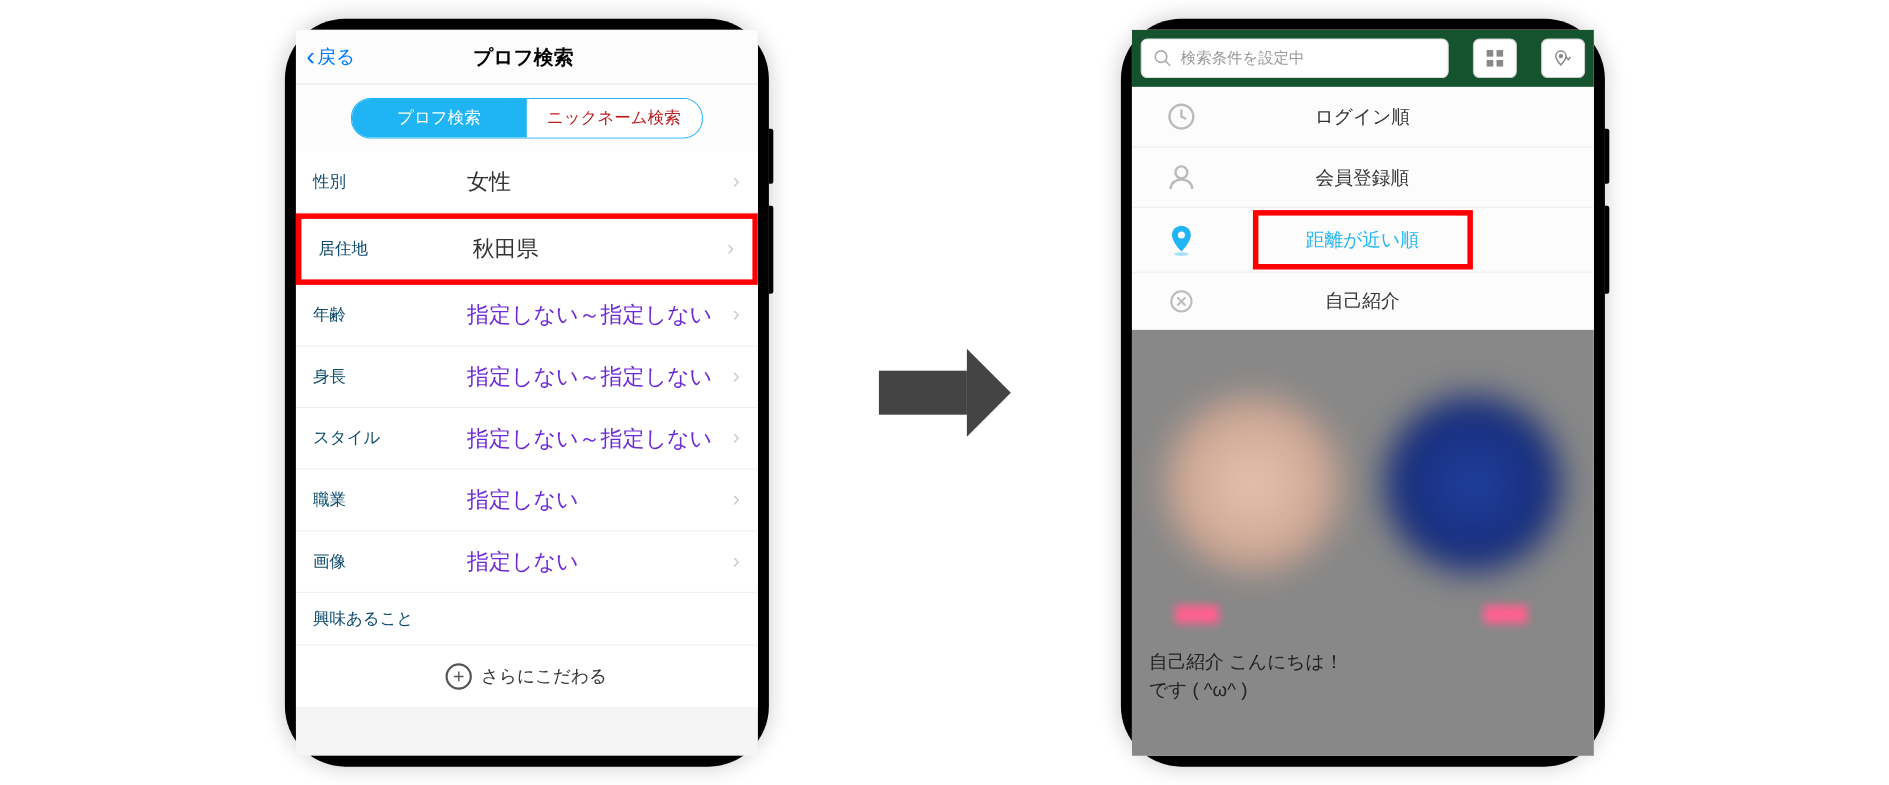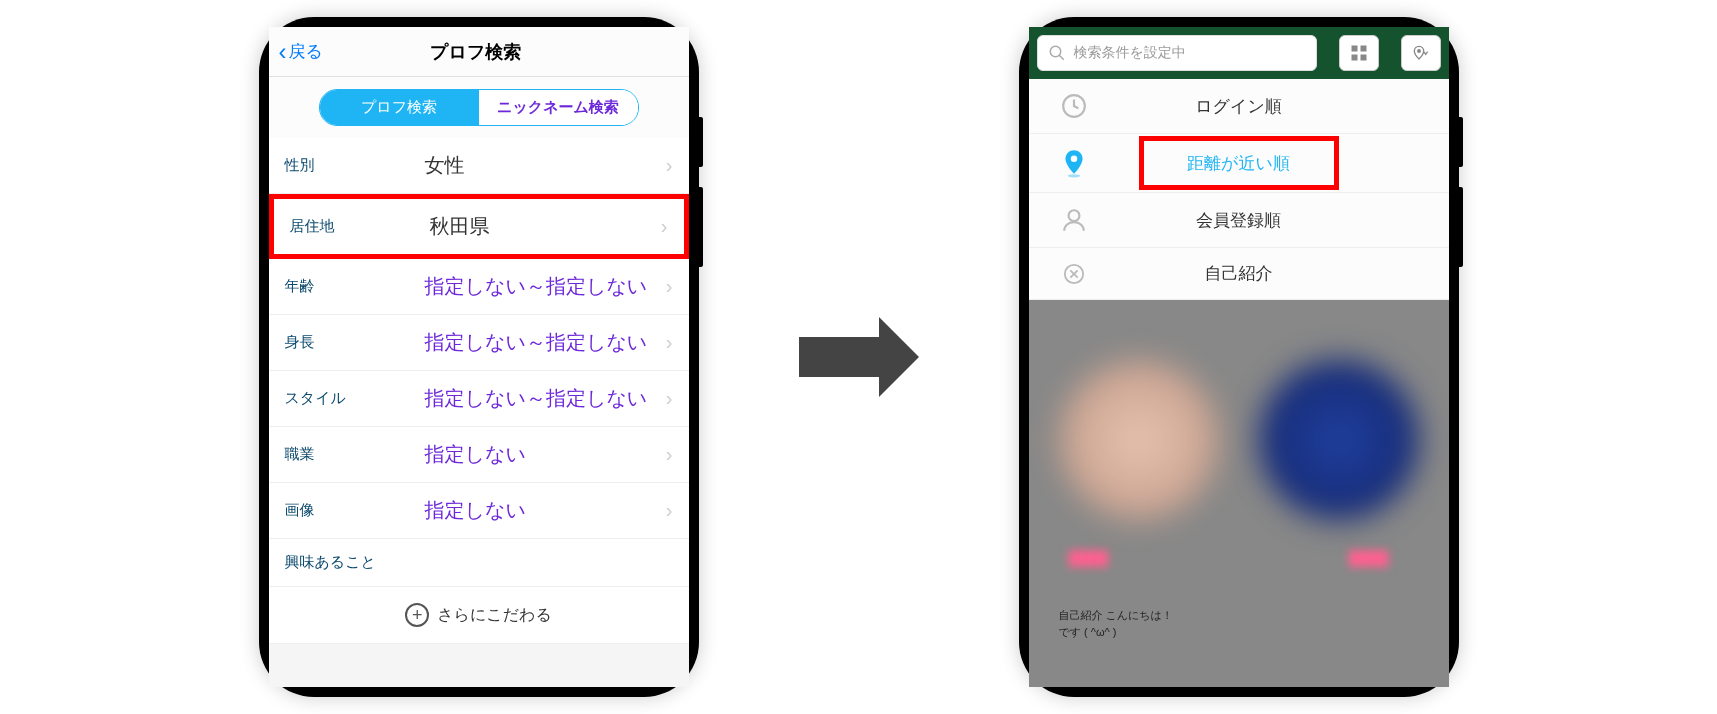--- a/index.html
+++ b/index.html
@@ -91,22 +91,21 @@
       text-align: center;
       padding: 8px 0;
       font-size: 15px;
     }
     .segment-active {
       background: #1fb5f5;
       color: #fff;
     }
     .segment-inactive {
       background: #fff;
-      color: #6d28d9;
-      font-weight: bold;
+      color: #b91c1c;
     }
     .list-container {
       background: #fff;
     }
     .list-row {
       display: flex;
       align-items: center;
       padding: 14px 16px;
       border-bottom: 1px solid #eee;
       min-height: 48px;
@@ -262,23 +261,23 @@
     .blur-2 {
       top: 60px;
       right: 30px;
       width: 160px;
       height: 160px;
       background: radial-gradient(circle, #2040a0, #102060);
     }
     .blur-text-area {
       position: absolute;
       bottom: 60px;
-      left: 30px;
+      left: 16px;
       color: #222;
-      font-size: 11px;
+      font-size: 17px;
       line-height: 1.5;
       filter: blur(0.5px);
     }
     .blur-name-1 {
       position: absolute;
       top: 250px;
       left: 40px;
       color: #ff6090;
       font-size: 14px;
       filter: blur(4px);
@@ -398,40 +397,40 @@
         <div class="sort-icon-wrap">
           <svg width="26" height="26" viewBox="0 0 24 24" fill="none" stroke="#bbb" stroke-width="2">
             <circle cx="12" cy="12" r="10"></circle>
               <path d="M12 6v6l4 2"></path>
           </svg>
         </div>
         <div class="sort-label">ログイン順</div>
       </div>
       <div class="sort-option">
         <div class="sort-icon-wrap">
+          <svg width="26" height="26" viewBox="0 0 24 24" fill="none" stroke="#bbb" stroke-width="2">
+            <circle cx="12" cy="8" r="5"></circle>
+              <path d="M3 22c0-5 4-8 9-8s9 3 9 8"></path>
+          </svg>
+        </div>
+        <div class="sort-label">会員登録順</div>
+      </div>
+      <div class="sort-option">
+        <div class="sort-icon-wrap">
           <svg width="26" height="30" viewBox="0 0 24 28">
             <path d="M12 2C8 2 4 5 4 10c0 6 8 14 8 14s8-8 8-14c0-5-4-8-8-8z" fill="#1fb5f5"></path>
             <circle cx="12" cy="10" r="3" fill="#fff"></circle>
             <ellipse cx="12" cy="26" rx="6" ry="1.5" fill="#1fb5f5" opacity="0.4"></ellipse>
           </svg>
         </div>
         <div class="sort-label active">距離が近い順</div>
         <div class="sort-highlight"></div>
       </div>
       <div class="sort-option">
         <div class="sort-icon-wrap">
-          <svg width="26" height="26" viewBox="0 0 24 24" fill="none" stroke="#bbb" stroke-width="2">
-            <circle cx="12" cy="8" r="5"></circle>
-              <path d="M3 22c0-5 4-8 9-8s9 3 9 8"></path>
-          </svg>
-        </div>
-        <div class="sort-label">会員登録順</div>
-      </div>
-      <div class="sort-option">
-        <div class="sort-icon-wrap">
           <svg width="22" height="22" viewBox="0 0 24 24" fill="none" stroke="#bbb" stroke-width="2">
             <circle cx="12" cy="12" r="10"></circle>
               <path d="M8 8l8 8M16 8l-8 8"></path>
           </svg>
         </div>
         <div class="sort-label">自己紹介</div>
       </div>
     </div>
     <div class="blurred-content">
       <div class="profile-blur blur-1"></div>

